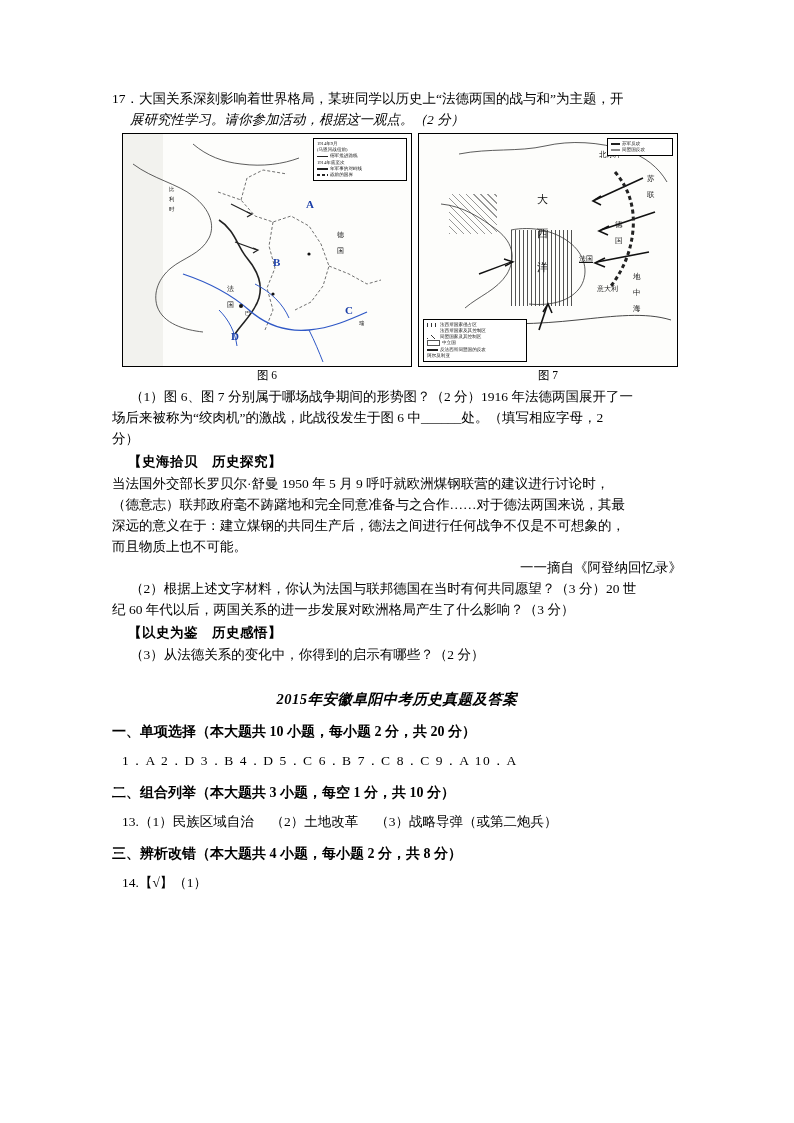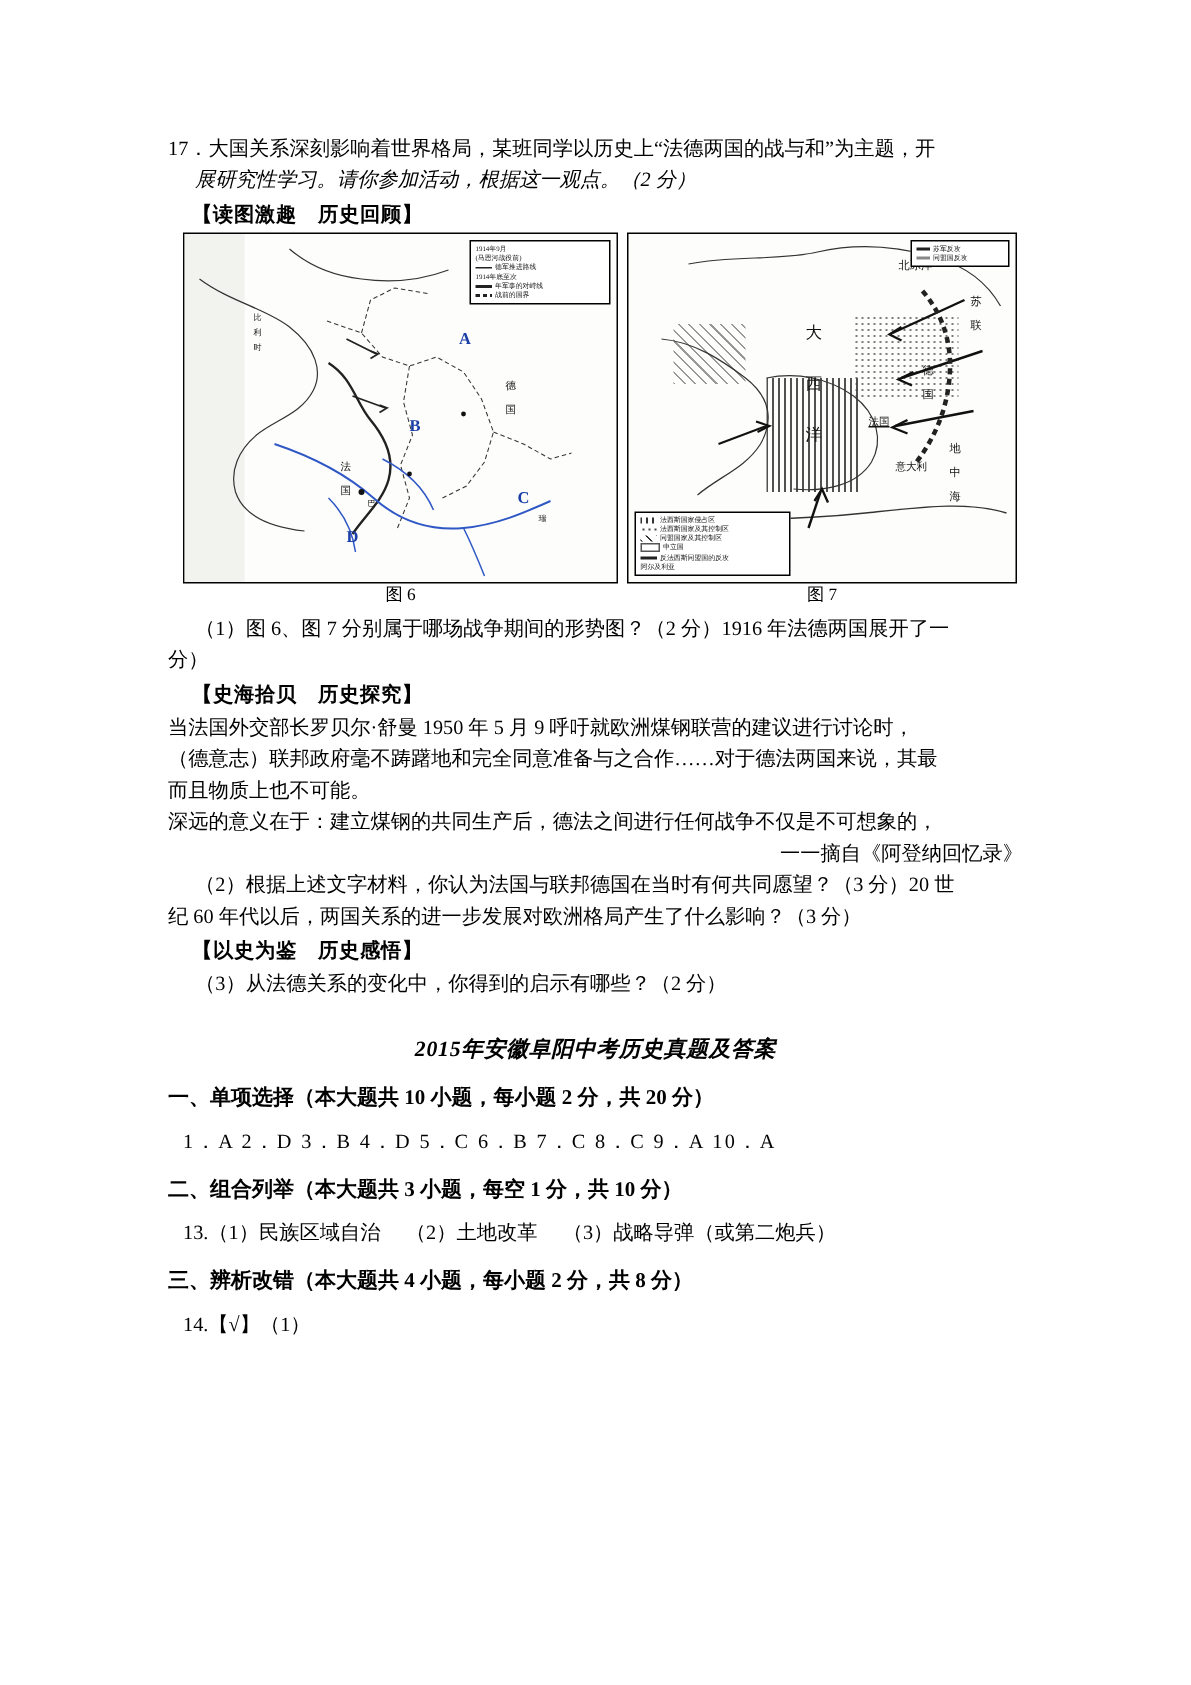--- a/index.html
+++ b/index.html
@@ -147,23 +147,20 @@
 </head>
 <body>
 
 <div class="page">
 
   <div class="content">
 
     <div class="q-line hang">17．大国关系深刻影响着世界格局，某班同学以历史上“法德两国的战与和”为主题，开</div>
     <div class="q-line" style="padding-left:18px;font-style:italic;">展研究性学习。请你参加活动，根据这一观点。（2 分）</div>
 
-    <div class="bracket-head">
-      <span>【读图激趣</span><span class="gap"></span><span>历史回顾】</span>
-    </div>
 
     <div class="maps">
 
       <div class="map-wrap">
         <div class="map-box map6">
 
           <div class="coast" style="left:0;top:0;width:40px;height:232px;background:#f2f2ee;"></div>
           <svg width="288" height="232" style="position:absolute;left:0;top:0;">
 
             <path d="M10,30 C30,45 55,50 70,62 C88,76 92,92 86,104 C78,120 60,124 48,134 C36,144 30,158 34,172 C40,190 62,196 80,198" fill="none" stroke="#333" stroke-width="0.8"></path>
@@ -310,30 +307,31 @@
             <div class="row">
                 <span>阿尔及利亚</span>
               </div>
           </div>
         </div>
         <div class="map-cap">图 7</div>
       </div>
     </div>
 
     <div class="sub" style="margin-top:4px;">（1）图 6、图 7 分别属于哪场战争期间的形势图？（2 分）1916 年法德两国展开了一</div>
+    <div class="q-line">场后来被称为“绞肉机”的激战，此战役发生于图 6 中______处。（填写相应字母，2</div>
     <div class="q-line">分）</div>
 
     <div class="bracket-head">
       <span>【史海拾贝</span><span class="gap"></span><span>历史探究】</span>
     </div>
 
     <div class="q-line">当法国外交部长罗贝尔·舒曼 1950 年 5 月 9 呼吁就欧洲煤钢联营的建议进行讨论时，</div>
     <div class="q-line">（德意志）联邦政府毫不踌躇地和完全同意准备与之合作……对于德法两国来说，其最</div>
+    <div class="q-line">深远的意义在于：建立煤钢的共同生产后，德法之间进行任何战争不仅是不可想象的，</div>
     <div class="q-line">而且物质上也不可能。</div>
-    <div class="q-line">深远的意义在于：建立煤钢的共同生产后，德法之间进行任何战争不仅是不可想象的，</div>
     <div class="q-line" style="text-align:right;">一一摘自《阿登纳回忆录》</div>
 
     <div class="sub">（2）根据上述文字材料，你认为法国与联邦德国在当时有何共同愿望？（3 分）20 世</div>
     <div class="q-line">纪 60 年代以后，两国关系的进一步发展对欧洲格局产生了什么影响？（3 分）</div>
 
     <div class="bracket-head">
       <span>【以史为鉴</span><span class="gap"></span><span>历史感悟】</span>
     </div>
 
     <div class="sub">（3）从法德关系的变化中，你得到的启示有哪些？（2 分）</div>

